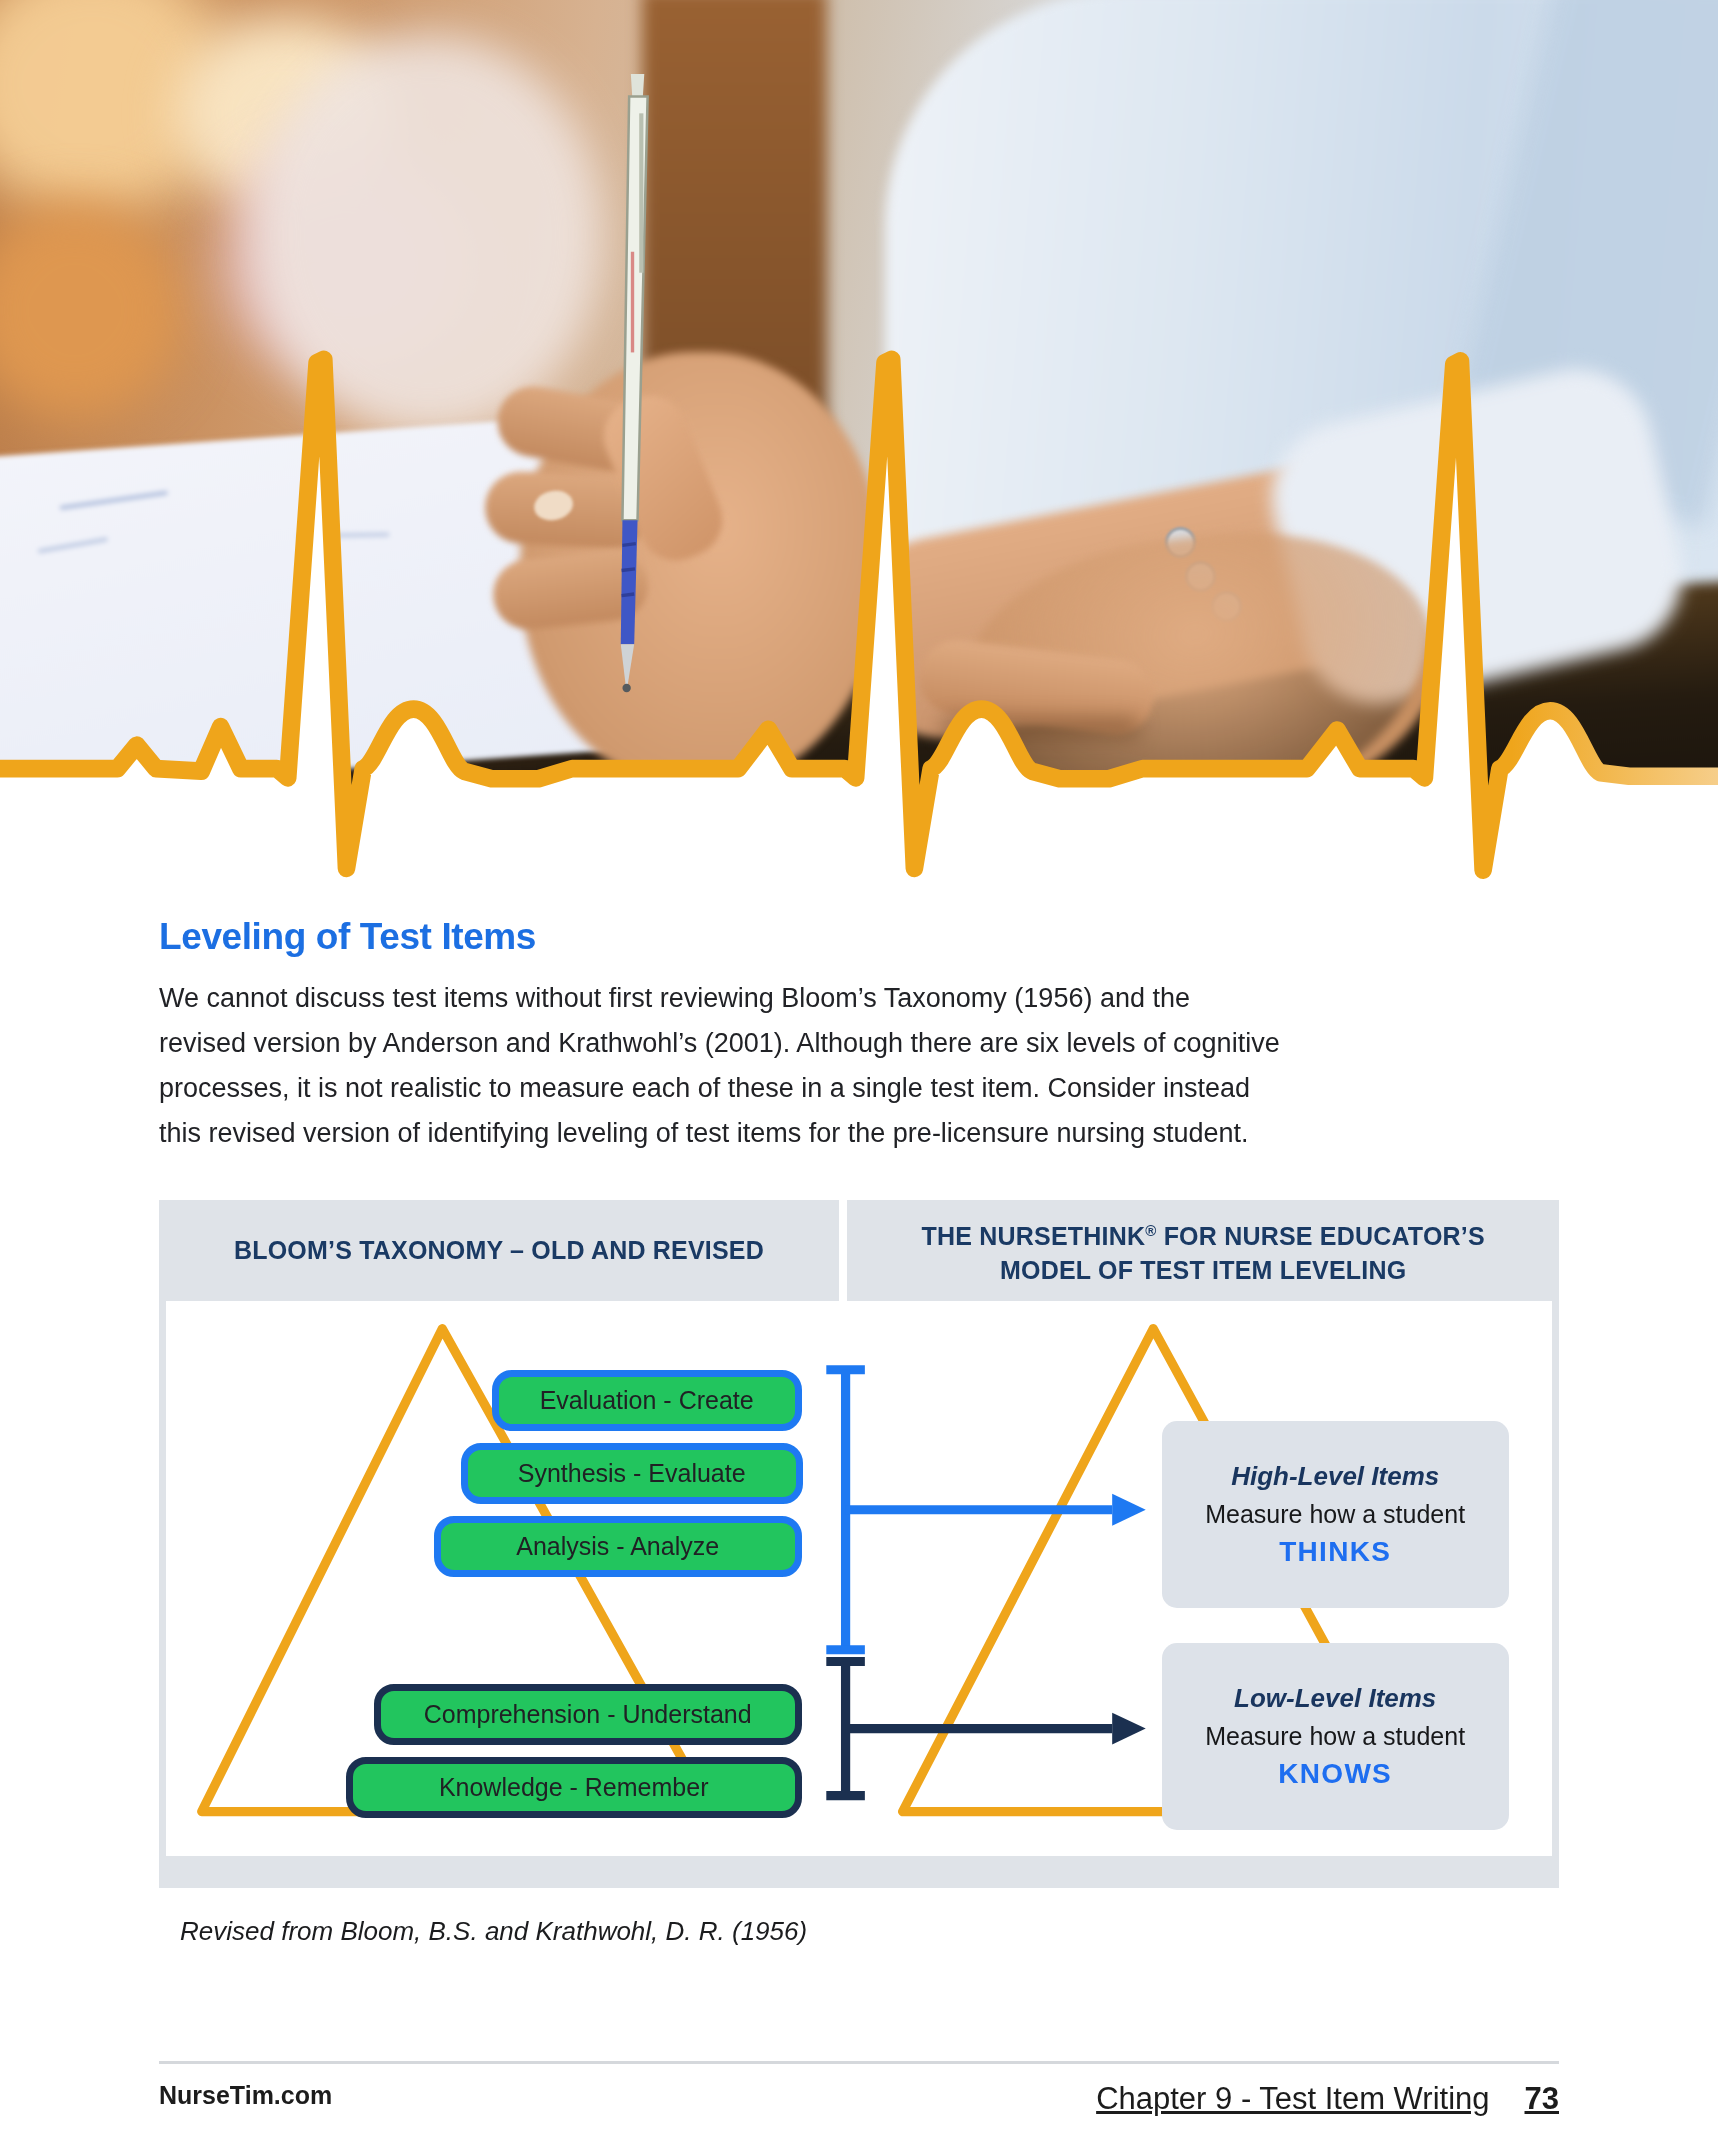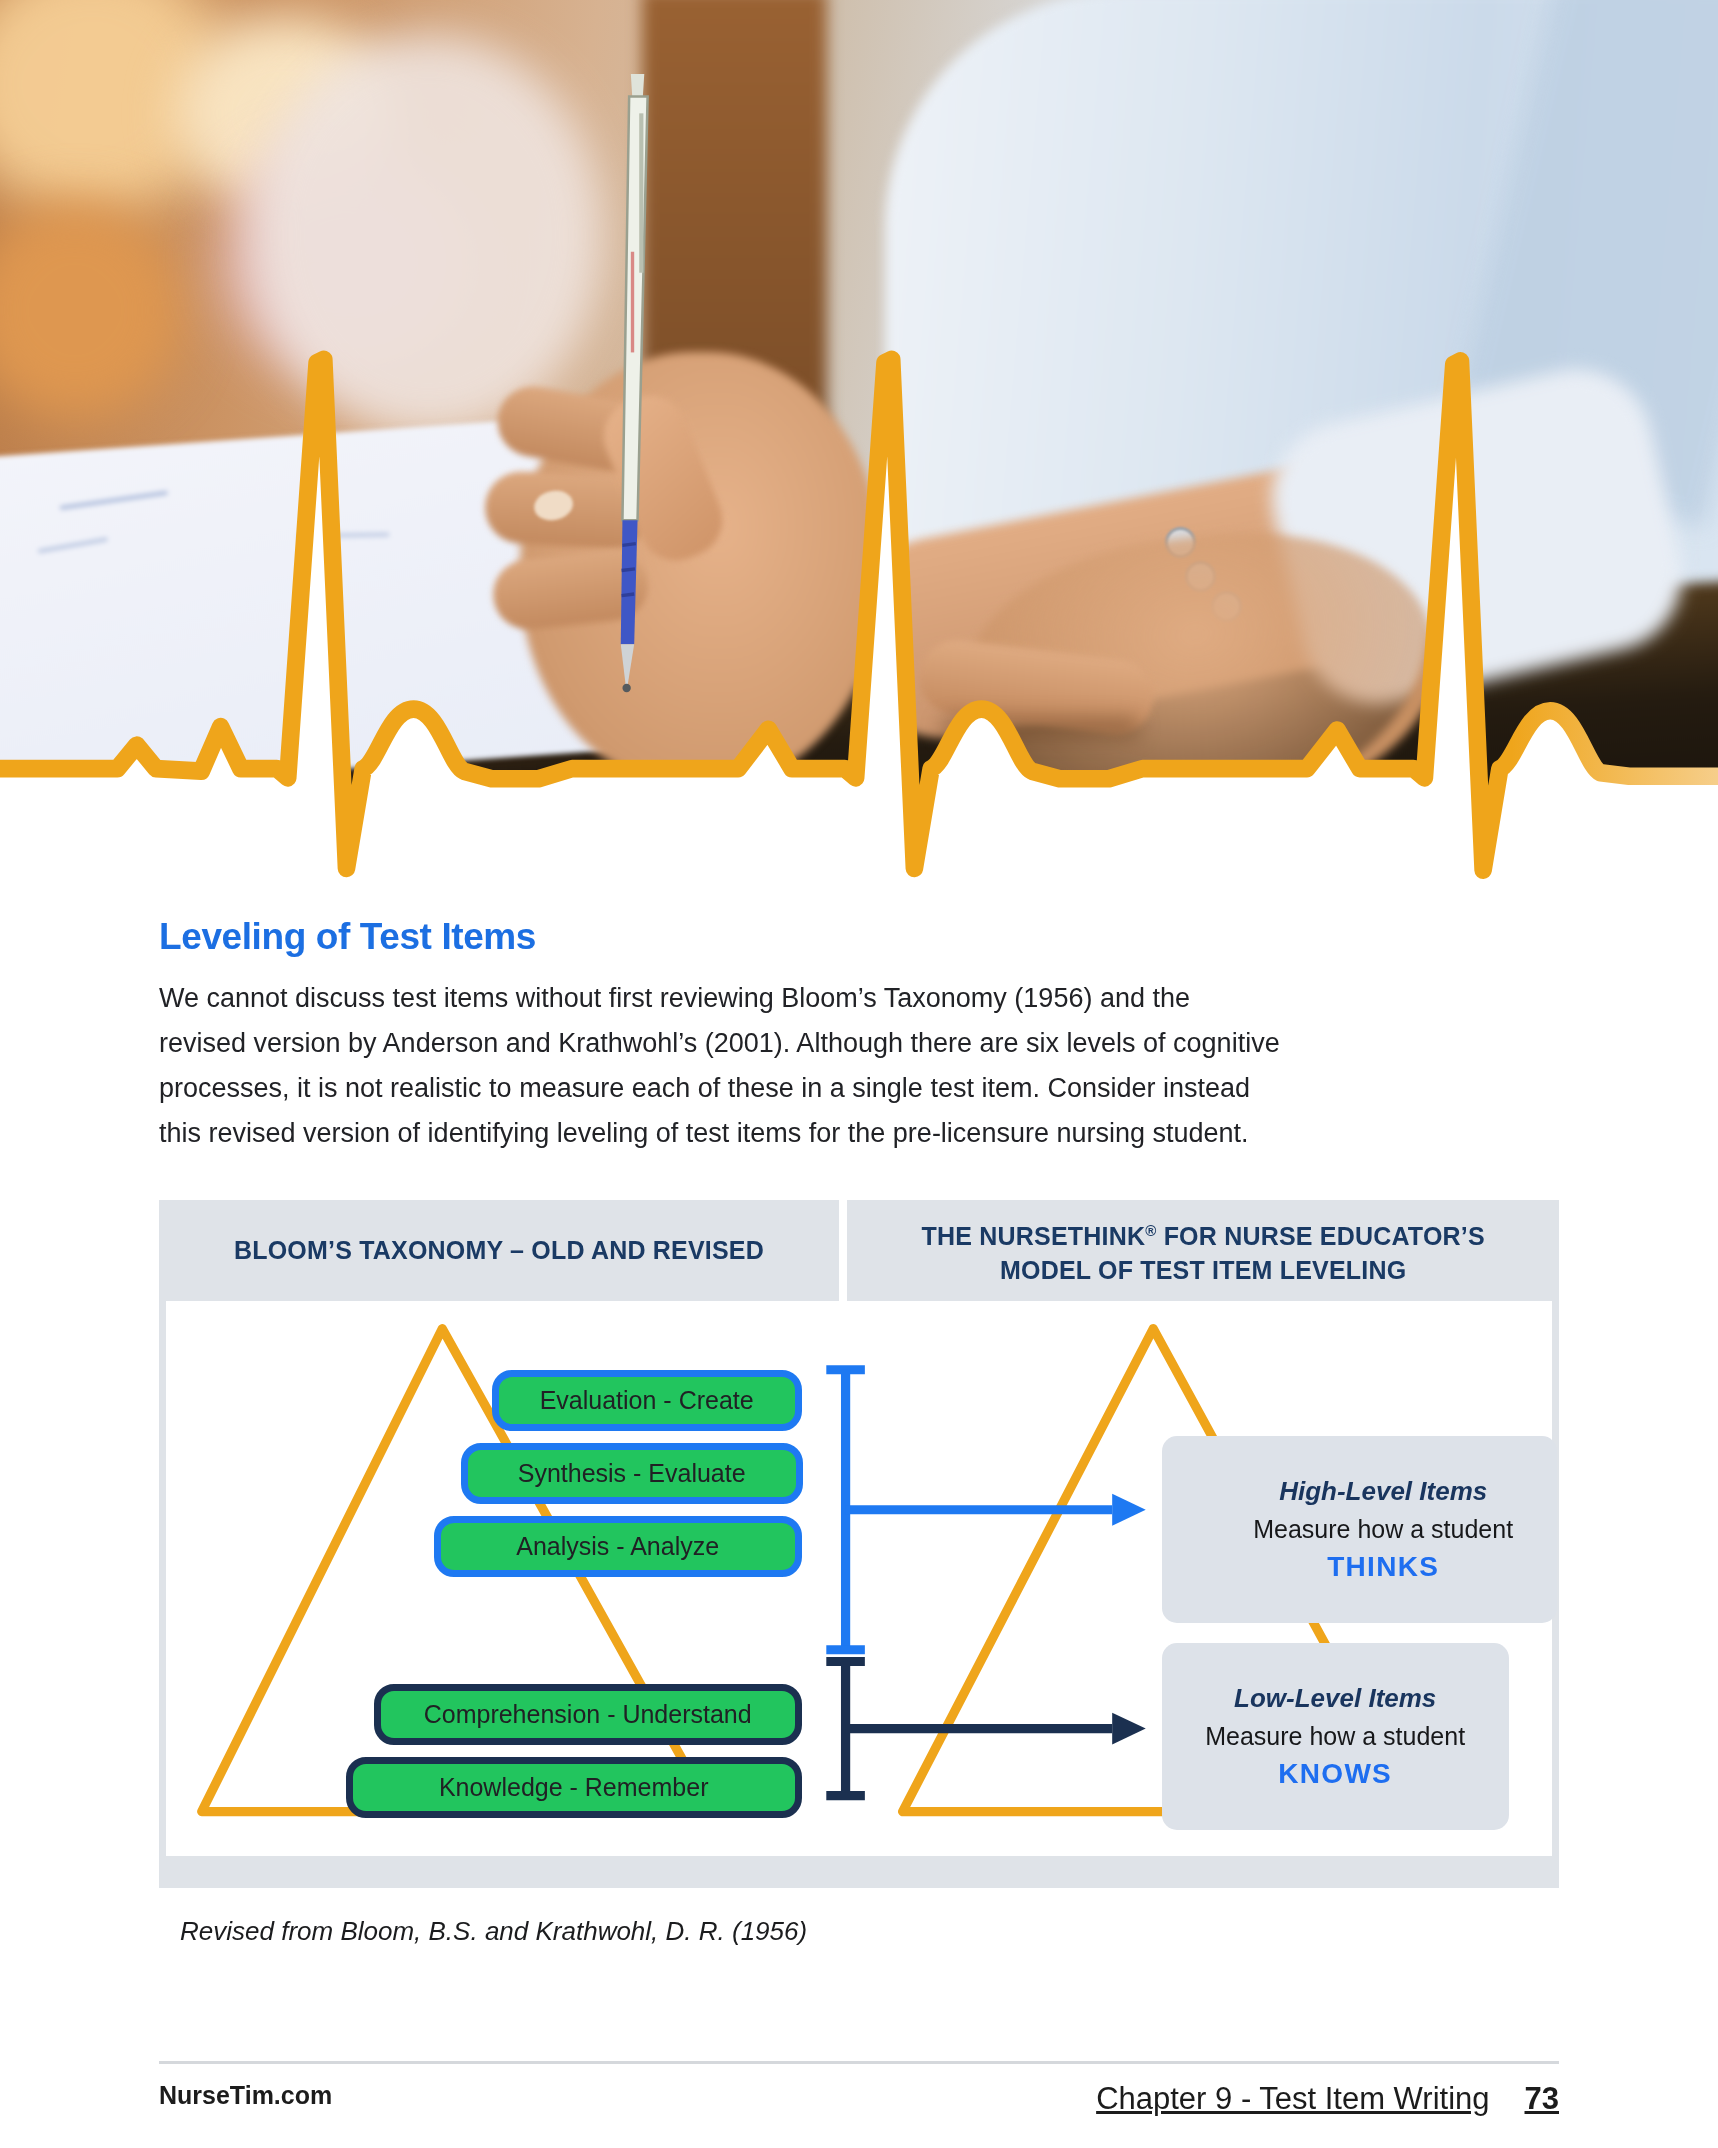--- a/index.html
+++ b/index.html
@@ -57,21 +57,21 @@
   .lv{position:absolute;height:61px;background:#22c55e;border-radius:20px;display:flex;align-items:center;justify-content:center;font-size:25px;color:#202124;box-sizing:border-box;}
   .lv-blue{border:7.6px solid #1e79f2;}
   .lv-navy{border:7.6px solid #1b3050;margin-top:22px;}
   .lv1{left:326px;top:69px;width:310px;}
   .lv2{left:295px;top:142px;width:342px;}
   .lv3{left:268px;top:215px;width:368px;}
   .lv4{left:240px;top:288px;width:396px;}
   .lv5{left:208px;top:361px;width:428px;}
   .lv6{left:180px;top:434px;width:456px;}
   .card{position:absolute;left:996px;width:347px;height:187px;background:#dde2e9;border-radius:15px;display:flex;flex-direction:column;align-items:center;justify-content:center;gap:7.6px;}
-  .card-hi{top:135px;padding-left:48px;} .card-lo{top:342px;}
+  .card-hi{top:120px;} .card-lo{top:342px;}
   .card .t{font-size:26px;font-weight:700;font-style:italic;color:#19355e;}
   .card .m{font-size:25px;color:#17181a;}
   .card .k{font-size:28px;font-weight:700;color:#1e6ef0;letter-spacing:1.3px;}
 
   .caption{left:180px;top:1916px;font-size:26px;font-style:italic;color:#1b1c1e;}
 
   
   .frule{left:159px;top:2061px;width:1400px;height:2.5px;background:#d5d8dc;}
   .fsite{left:159px;top:2081px;font-size:25px;font-weight:600;color:#1c1c1c;}
   .fright{right:159px;top:2081px;font-size:31px;color:#1c1c1c;text-align:right;text-decoration:underline;}

